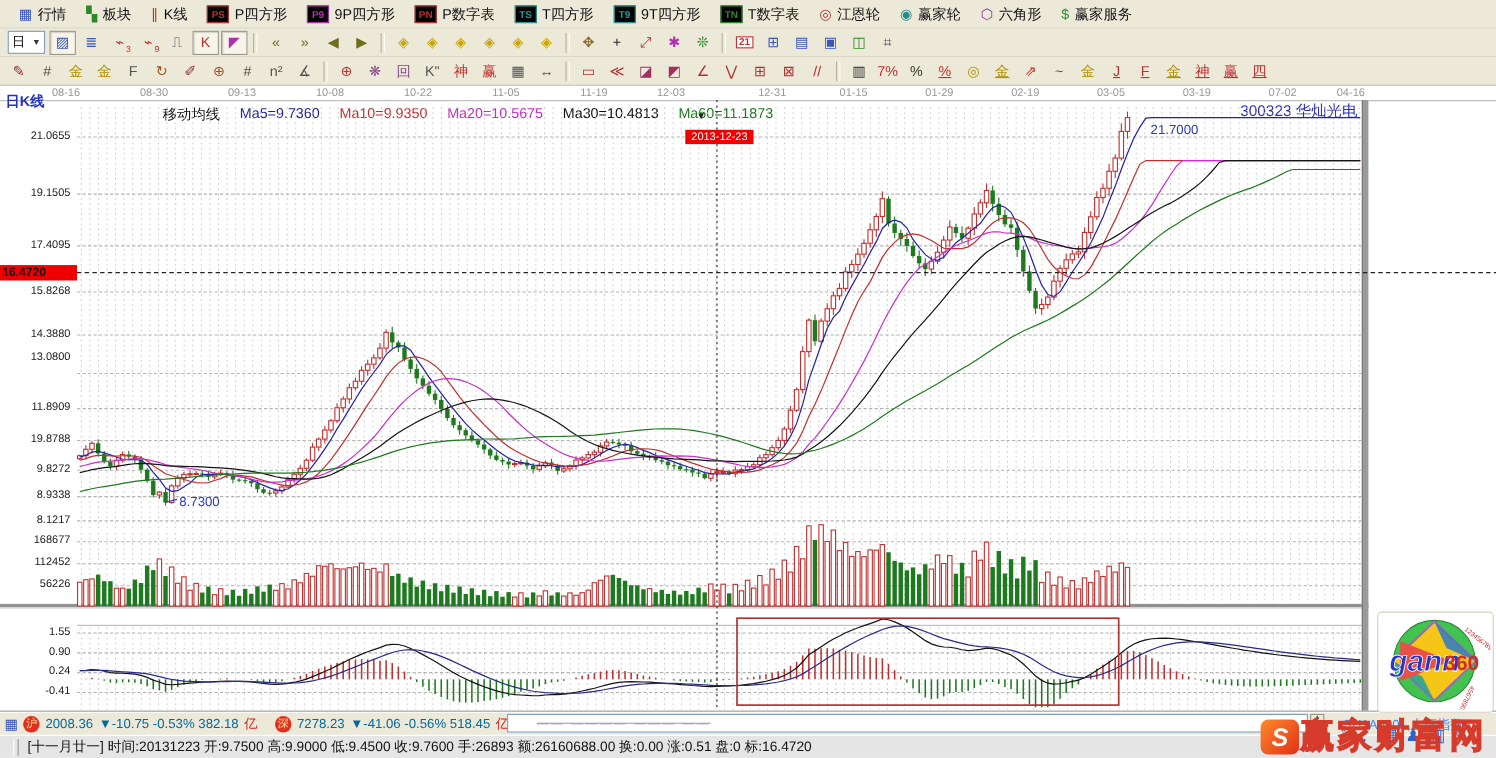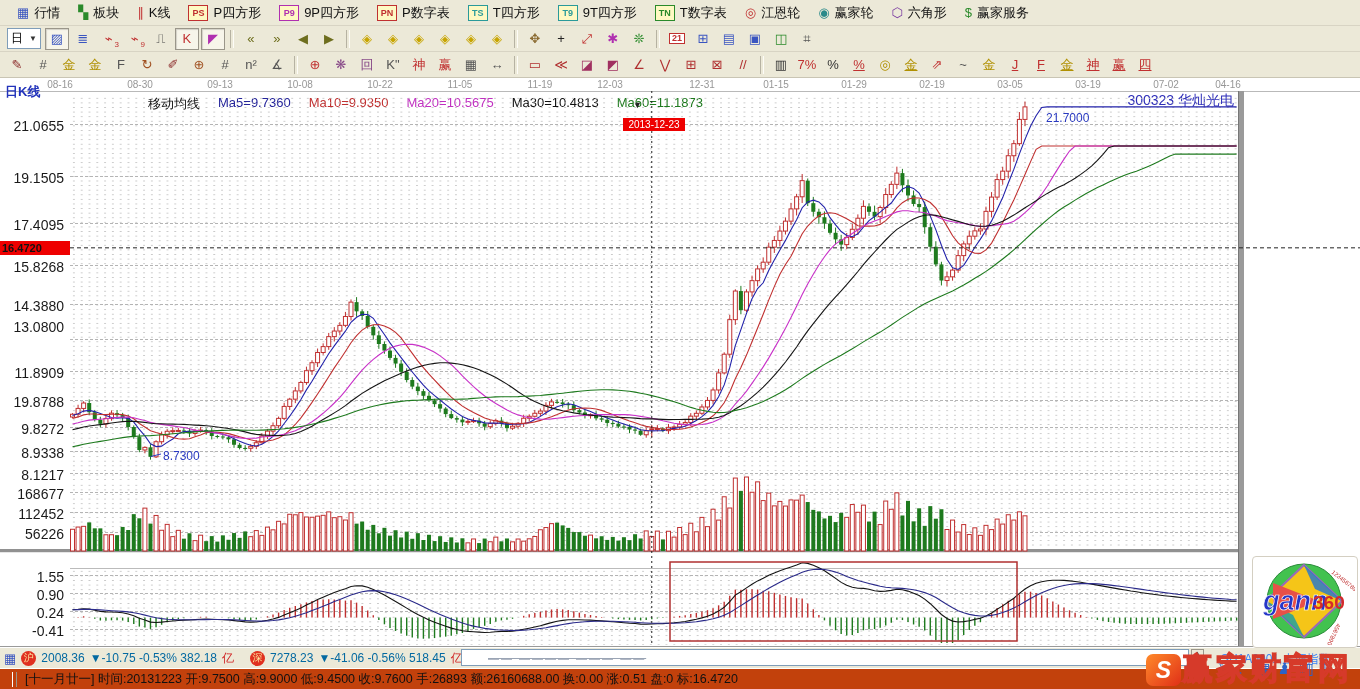--- a/index.html
+++ b/index.html
@@ -6,39 +6,39 @@
   #app{position:relative;width:1360px;height:689px;overflow:hidden;background:#fff;
        font-family:"Liberation Sans","DejaVu Sans",sans-serif;-webkit-font-smoothing:none;}
   
   .bar{position:absolute;left:0;width:1360px;background:#ece9d8;display:flex;align-items:center;box-sizing:border-box;}
   #menubar{top:0;height:26px;border-bottom:1px solid #d8d4c4;padding-left:8px;}
   #toolbar2{top:26px;height:26px;border-bottom:1px solid #d8d4c4;padding-left:4px;}
   #toolbar3{top:52px;height:26px;border-bottom:1px solid #c9c5b4;padding-left:4px;}
   .menu-item{display:flex;align-items:center;gap:5px;padding:2px 9px;font-size:13px;color:#111;cursor:default;white-space:nowrap;}
   .mi-glyph{font-size:13px;line-height:1;}
   .mi-box{width:18px;height:14px;border:1px solid currentColor;font-size:9px;font-weight:bold;
-          display:flex;align-items:center;justify-content:center;background:#fef9c3;}
+          display:flex;align-items:center;justify-content:center;background:#000000;}
   .tool-btn{min-width:22px;height:20px;display:flex;align-items:center;justify-content:center;
             font-size:13px;line-height:1;border:1px solid transparent;margin:0 1px;position:relative;cursor:default;}
   .tool-btn.pressed{border:1px solid #9a968a;background:#f7f5ea;box-shadow:inset 1px 1px 1px rgba(0,0,0,.15);}
   .tool-btn .sub{font-size:8px;position:absolute;right:1px;bottom:0;}
   .tool-btn.u{ text-decoration:underline; }
   .tool-sep{width:2px;height:18px;border-left:1px solid #b6b2a2;border-right:1px solid #fdfcf7;margin:0 4px;}
   .combo{display:flex;align-items:center;height:19px;border:1px solid #7f9db9;background:#fff;
          font-size:12px;padding:0 3px;margin:0 3px;gap:6px;}
   .combo .caret{font-size:8px;color:#333;}
   .tb-minibox{border:1px solid currentColor;font-size:9px;font-weight:bold;padding:0 2px;background:#fff;}
   
   .abs{position:absolute;}
   #kline-type{left:5px;top:83px;color:#2233bb;font-size:13px;font-weight:bold;}
   #stock-label{top:92px;right:126px;color:#2d2db8;font-size:14px;}
   .date-tick{position:absolute;top:79px;font-size:10px;color:#979797;transform:translateX(-50%);white-space:nowrap;}
   #date-highlight{top:78px;height:13px;background:#ee0000;color:#fff;font-size:10px;display:flex;
                   align-items:center;justify-content:center;z-index:6;}
-  .price-label,.vol-label,.macd-label{position:absolute;left:0;width:64px;text-align:right;font-size:14px;color:#1a1a1a;}
+  .price-label,.vol-label,.macd-label{position:absolute;left:0;width:64px;text-align:right;font-size:10px;color:#1a1a1a;}
   #price-tag{left:0;top:241px;width:70px;height:14px;background:#ee0000;color:#111;font-size:11px;
              line-height:14px;padding-left:2px;box-sizing:border-box;z-index:6;font-weight:bold;}
   .hgrid{position:absolute;left:70px;width:1168px;height:0;border-top:1px dashed #b4b4b4;}
   .dotgrid{position:absolute;left:70px;width:1168px;
            background-image:radial-gradient(circle,#c9c9c9 0.7px,rgba(0,0,0,0) 0.8px);
            background-size:7.8px 4.6px;}
   #grid-top-line{left:0;top:91px;width:1360px;height:0;border-top:1px solid #b9b9b9;}
   #vp-sep{left:0;top:549px;width:1244px;height:3px;background:#919191;border-bottom:1px solid #e6e6e6;}
   #macd-top-line{left:70px;top:568px;width:1168px;border-top:1px solid #bbb;}
   #bottom-sep{left:0;top:646px;width:1360px;border-top:1px solid #9a9a9a;}
@@ -57,21 +57,21 @@
          display:flex;align-items:center;justify-content:center;flex:0 0 auto;}
   .grn{color:#0369a1;}
   .red{color:#d02020;}
   #ticker-box{left:461px;top:649px;width:728px;height:17px;background:#fff;border:1px solid #7f9db9;
               font-size:11px;color:#9aa4b4;line-height:16px;padding-left:26px;letter-spacing:2px;
               text-decoration:line-through;overflow:hidden;box-sizing:border-box;}
   #spinner{left:1191px;top:649px;width:13px;height:17px;display:flex;flex-direction:column;z-index:2;}
   #spinner span{flex:1;border:1px solid #9a968a;background:#ece9d8;font-size:6px;line-height:6px;
                 text-align:center;color:#444;}
   #index-code{left:1221px;top:651px;font-size:12px;color:#3b82f6;z-index:3;white-space:nowrap;}
-  #status-bar{top:668px;height:21px;background:#c2410c;border-top:1px solid #fff;font-size:12.5px;color:#111;
+  #status-bar{top:668px;height:21px;background:#e5e5e5;border-top:1px solid #fff;font-size:12.5px;color:#111;
               padding-left:12px;white-space:nowrap;}
   #status-grip{width:3px;height:15px;border-left:1px solid #fff;border-right:1px solid #9a968a;margin-right:8px;}
   
   #gann-logo{left:1252px;top:556px;width:104px;height:90px;background:#fff;border:1px solid #d4cfc2;
              border-radius:4px;z-index:8;}
   #sogou-s{left:1146px;top:654px;width:35px;height:32px;border-radius:7px;z-index:30;
            background:linear-gradient(135deg,#ff8a2a,#e03018);color:#fff;font-size:23px;font-weight:bold;
            font-style:italic;display:flex;align-items:center;justify-content:center;}
   #ime-row{left:1188px;top:659px;display:flex;gap:7px;color:#2b62c8;font-size:16px;z-index:30;}
   #watermark{left:1182px;top:648px;font-size:31px;font-weight:bold;letter-spacing:3px;z-index:40;

